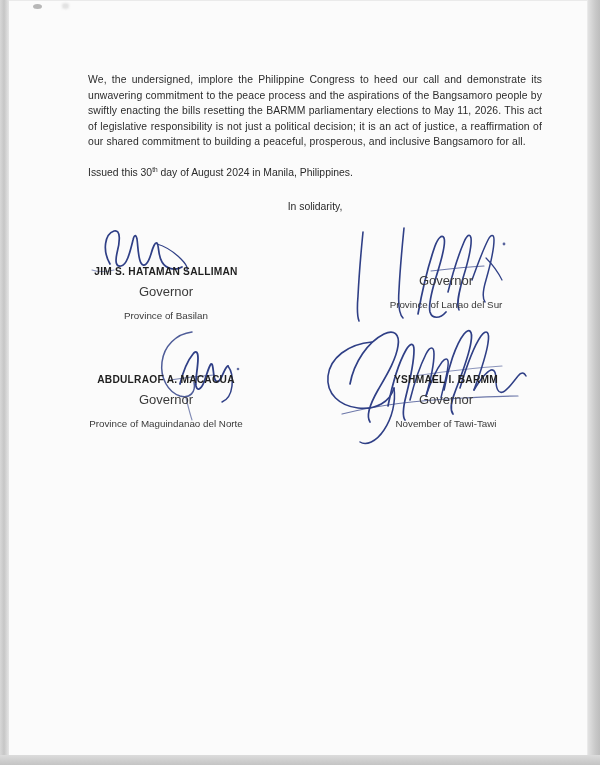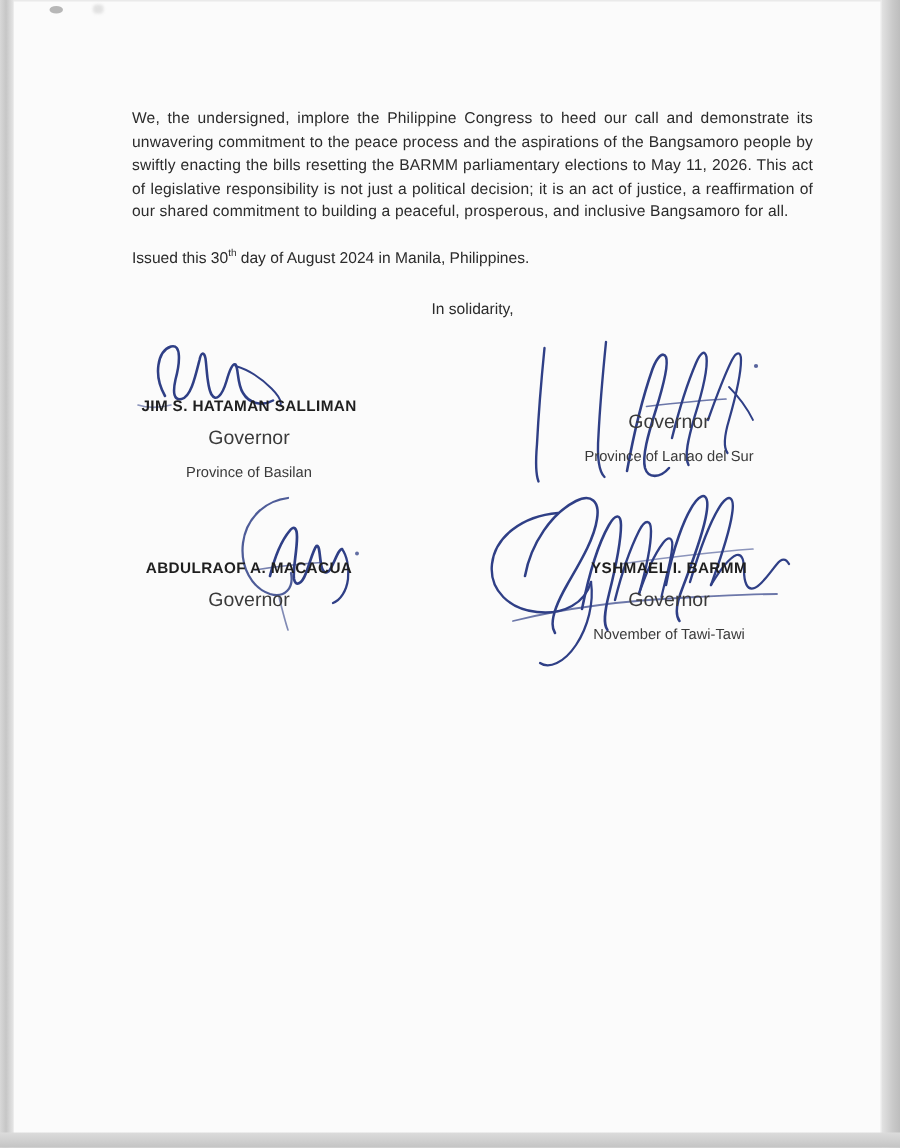--- a/index.html
+++ b/index.html
@@ -226,20 +226,21 @@
                 <path d="M82 44 C85 48 87 56 86 64 C85 72 81 78 76 80" stroke-width="1.5"></path>
                 <path d="M24 58 C36 56 52 54 68 53" stroke-width="1.1" opacity=".65"></path>
                 <path d="M40 76 C42 84 44 92 46 98" stroke-width="1.1" opacity=".6"></path>
               </g>
               <circle cx="92" cy="47" r="1.3" fill="#2f3f86" opacity=".75"></circle>
             </svg>
           </div>
           <div class="sig-names" style="top:48px;text-align:center;">
             <div class="sig-name">ABDULRAOF A. MACACUA</div>
             <div class="sig-title">Governor</div>
+            <div class="sig-prov">Province of Maguindanao del Norte</div>
           </div>
         </div>
 
         <div class="sig-cell">
           <div class="ink" style="left:8px; top:-8px;">
             <svg width="215" height="130" viewBox="0 0 215 130">
               <g fill="none" stroke="#2f3f86" stroke-linecap="round" stroke-linejoin="round">
 
                 <path d="M58 24 C34 26 16 40 14 58 C12 76 26 88 44 90 C62 92 76 84 80 70" stroke-width="1.6"></path>
                 <path d="M80 70 C82 84 78 100 70 112 C62 124 52 128 46 124" stroke-width="1.5"></path>

